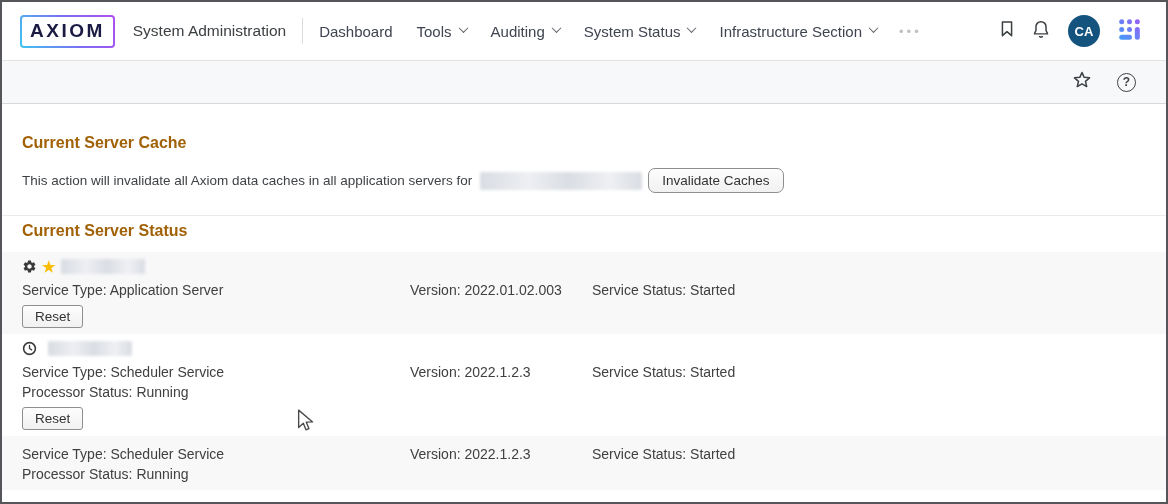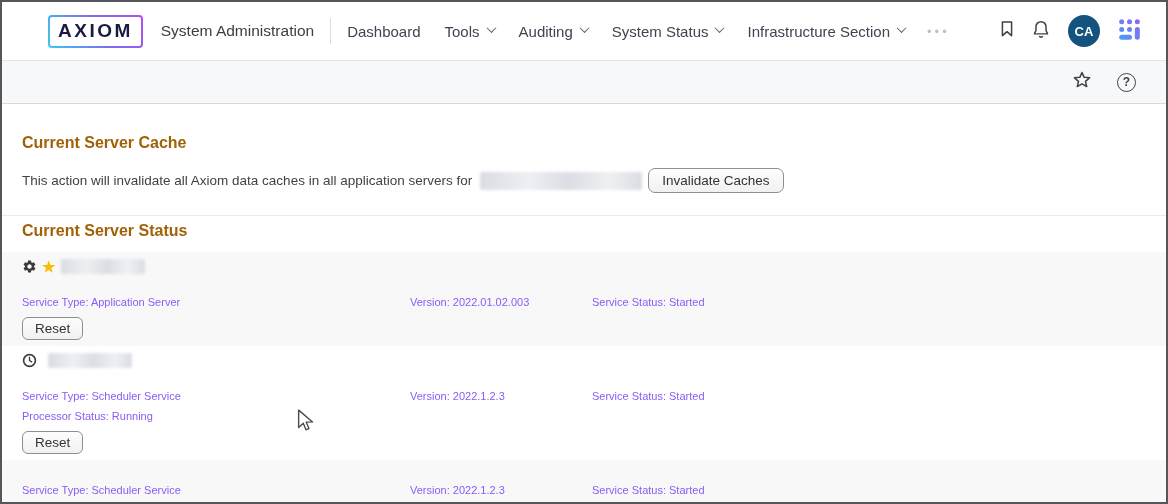--- a/index.html
+++ b/index.html
@@ -20,21 +20,20 @@
     display:flex; align-items:center;
     padding:0 20px 0 18px;
     border-bottom:1px solid #e3e3e3;
     background:#fff;
   }
   .logo-frame {
     padding:2px; border-radius:4px;
     background:linear-gradient(60deg,#3ec6f0 0%,#7d6bf2 55%,#b14ef0 100%);
     margin-right:18px;
     flex:0 0 auto;
-    margin-left:28px;
   }
   .logo-inner {
     background:#fff; border-radius:2px;
     padding:3px 8px 4px 8px;
     font-weight:bold; font-size:19px; letter-spacing:2.5px;
     color:#1a1a42;
   }
   .app-title { font-size:15.5px; color:#3c4043; margin-right:16px; white-space:nowrap; }
   .nav-divider { width:1px; height:26px; background:#dcdcdc; margin-right:4px; }
   .nav-item {
@@ -107,24 +106,24 @@
   .server-row { padding:4px 0 6px 20px; background:#fff; }
   .server-row.alt { background:#f8f8f9; }
   .name-line { display:flex; align-items:center; height:20px; font-size:13.5px; font-weight:bold; color:#2f2f2f; }
   .name-line .icon { display:flex; align-items:center; margin-right:5px; }
   .gold-star { color:#fbbc04; font-size:15px; margin-right:6px; line-height:1; }
   .redact-name { width:84px; height:15px; }
   .redact-name2 { width:64px; height:15px; margin:0 4px; }
   .name-text { margin-left:6px; }
   .detail-grid {
     display:grid; grid-template-columns:388px 182px auto;
-    font-size:11px; color:#8b5cf6; line-height:20px; margin-top:16px;
+    font-size:14px; color:#404040; line-height:20px; margin-top:4px;
   }
   .proc { grid-column:1; }
-  .reset-btn { margin-top:5px; padding:3px 12px;border-radius:6px; }
+  .reset-btn { margin-top:5px; padding:3px 12px; }
 
   
   .cursor { position:absolute; left:295px; top:407px; z-index:9; pointer-events:none; }
 </style>
 </head>
 <body>
 
 <div class="window">
 
   <div class="top-nav">

